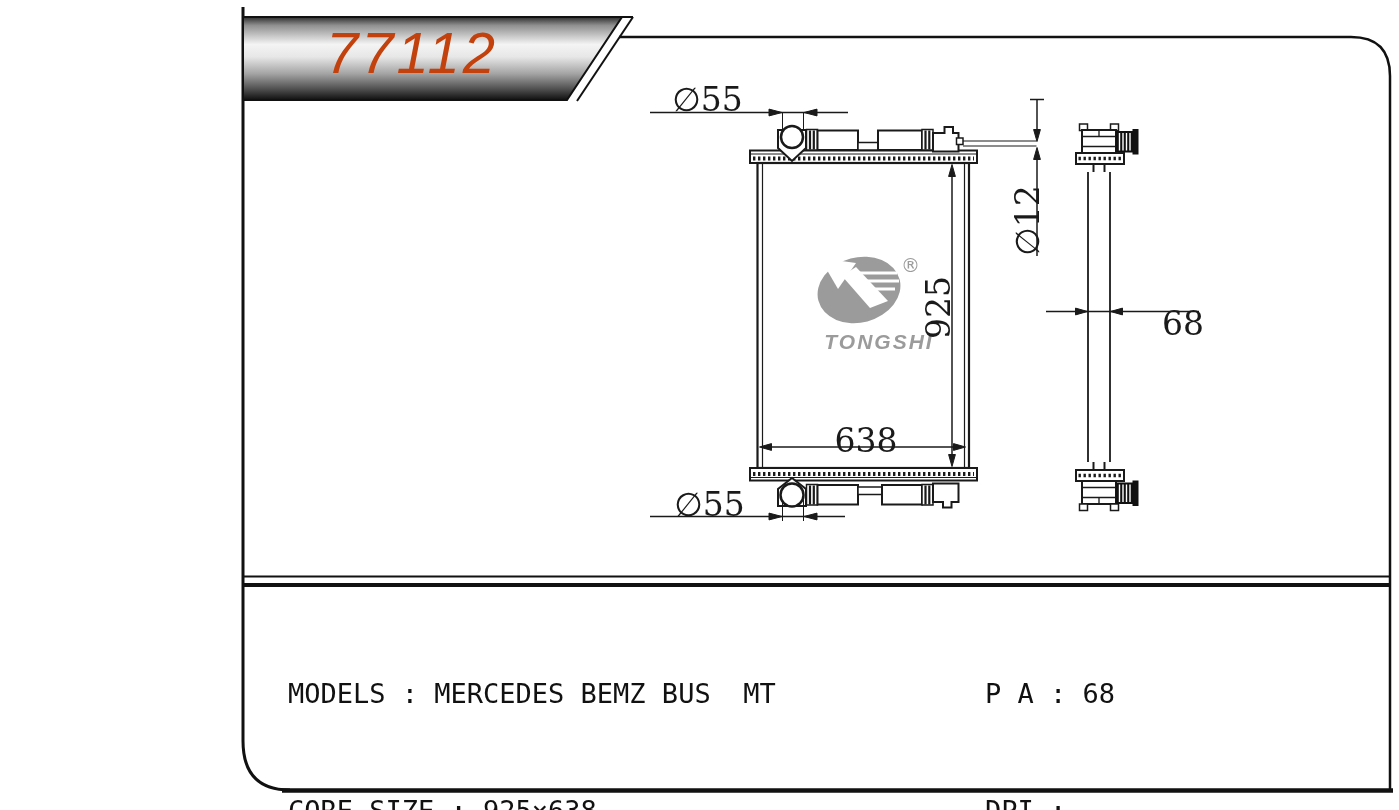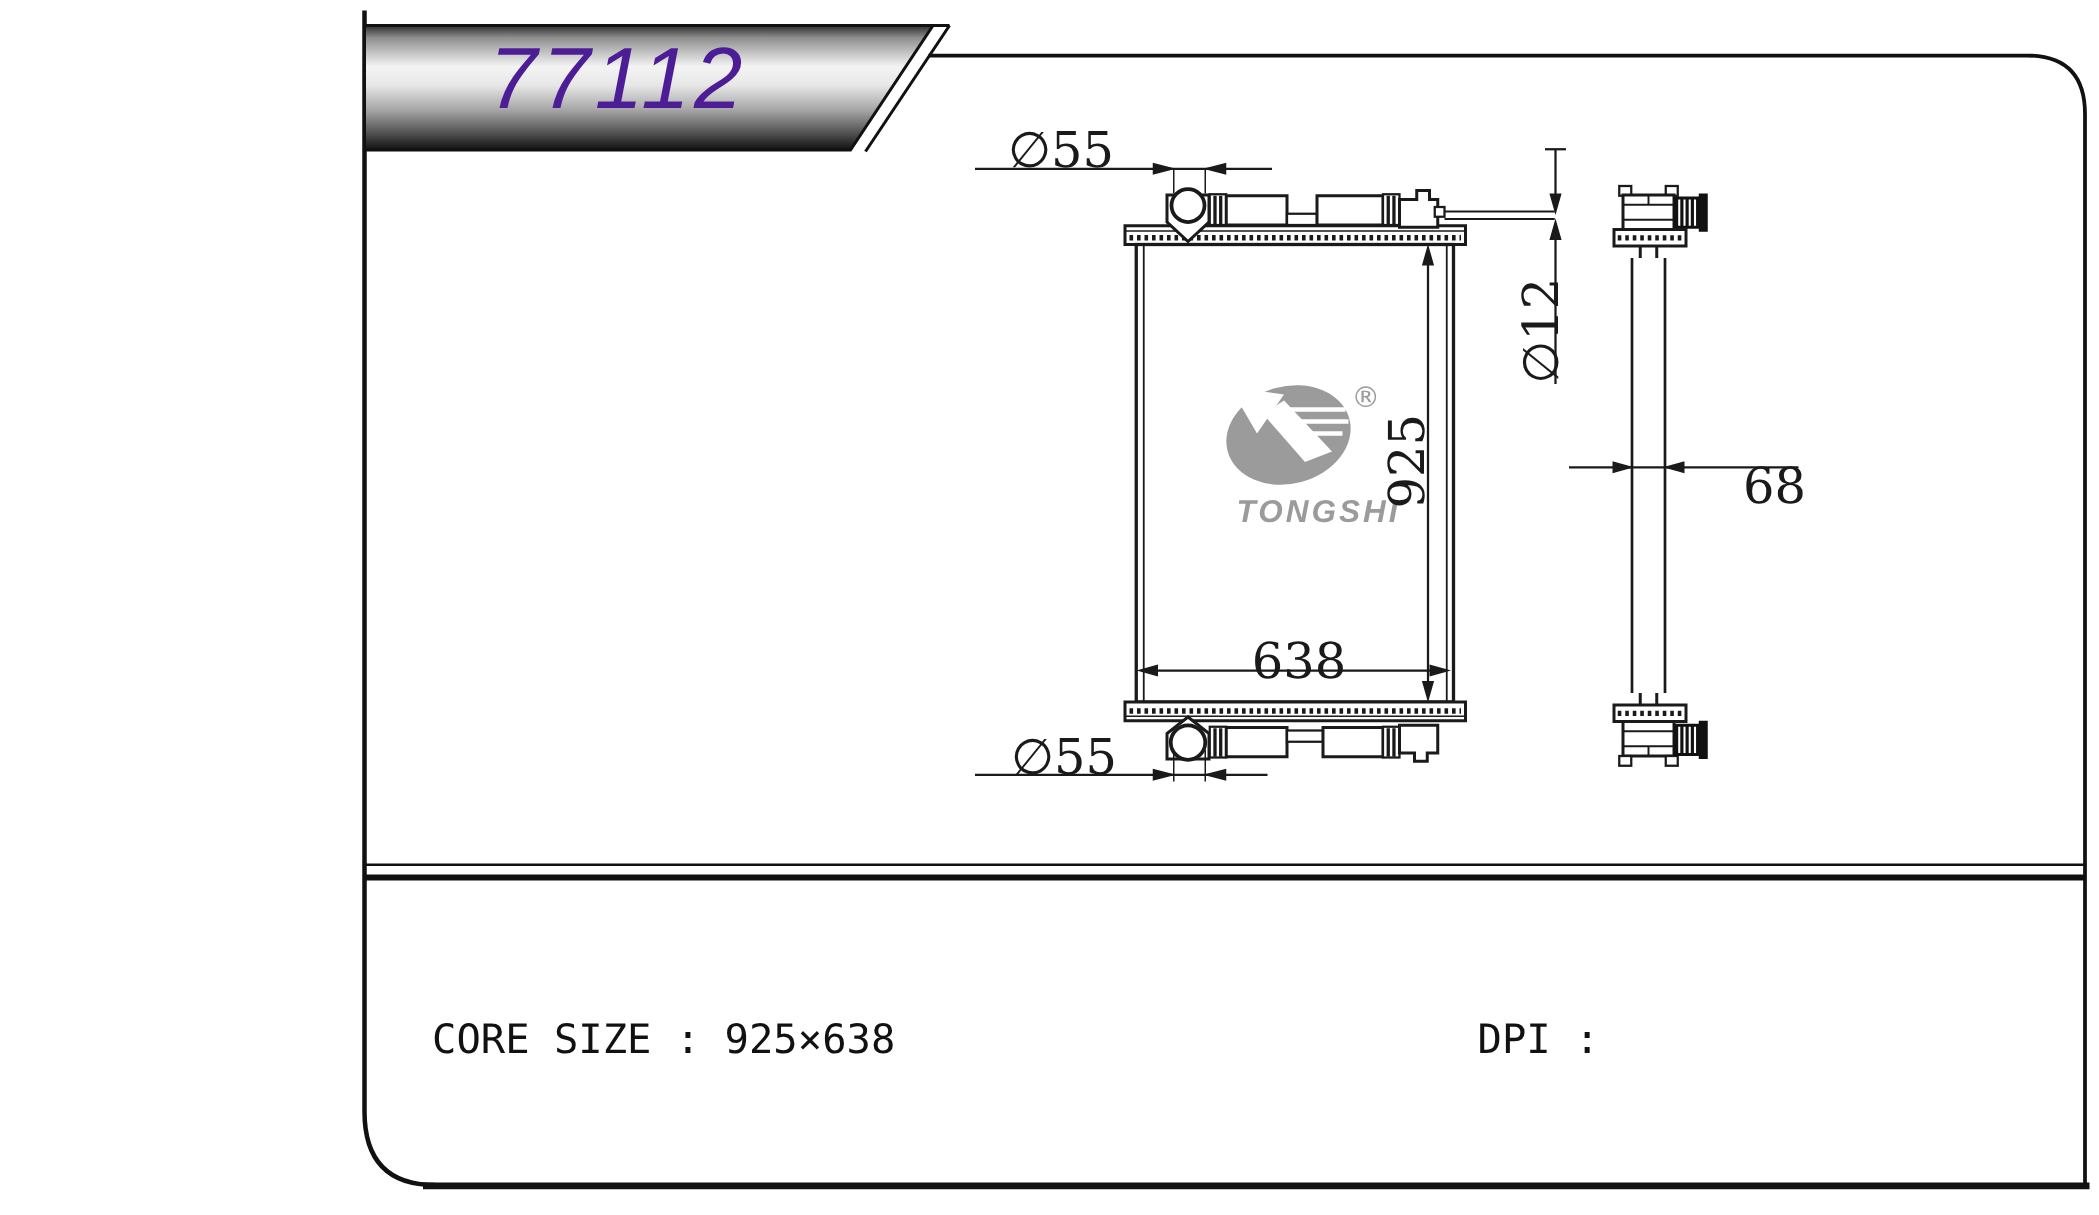--- a/index.html
+++ b/index.html
@@ -192,36 +192,38 @@
     <g>
       <ellipse cx="859" cy="290" rx="42" ry="32.5" fill="#9b9b9b" transform="rotate(-15 859 290)"></ellipse>
       <polygon points="820,258 856,263 838,289" fill="#ffffff"></polygon>
       <polygon points="842,276 856,267 888,301 870,308" fill="#ffffff"></polygon>
       <line x1="858" y1="273" x2="897" y2="273" stroke="#ffffff" stroke-width="3"></line>
       <line x1="863" y1="281" x2="899" y2="281" stroke="#ffffff" stroke-width="3"></line>
       <line x1="868" y1="289" x2="895" y2="289" stroke="#ffffff" stroke-width="3"></line>
     </g>
   </svg>
 
-  <div class="label" id="part-number" style="color: #4c1d95;">77112</div>
+  <div class="label" id="part-number" style="color: #c2410c;">77112</div>
 
   <div class="label" id="reg-mark" style="color: rgb(155, 155, 155);">®</div>
   <div class="label" id="brand-text" style="color: rgb(155, 155, 155); margin-left: 12px;">TONGSHI</div>
 
   <div class="label dim dim-55-top">∅55</div>
   <div class="label dim dim-55-bottom">∅55</div>
   <div class="label dim vert dim-925">925</div>
   <div class="label dim dim-638">638</div>
   <div class="label dim vert dim-12">∅12</div>
   <div class="label dim dim-68">68</div>
 
   <div class="spec-col" id="spec-left">
+    <div>MODELS : MERCEDES BEMZ BUS  MT</div>
     <div>CORE SIZE : 925×638</div>
     
     
   </div>
   <div class="spec-col" id="spec-right">
+    <div>P A : 68</div>
     <div>DPI :</div>
     
     
   </div>
 
 </div>
 
 </body></html>

